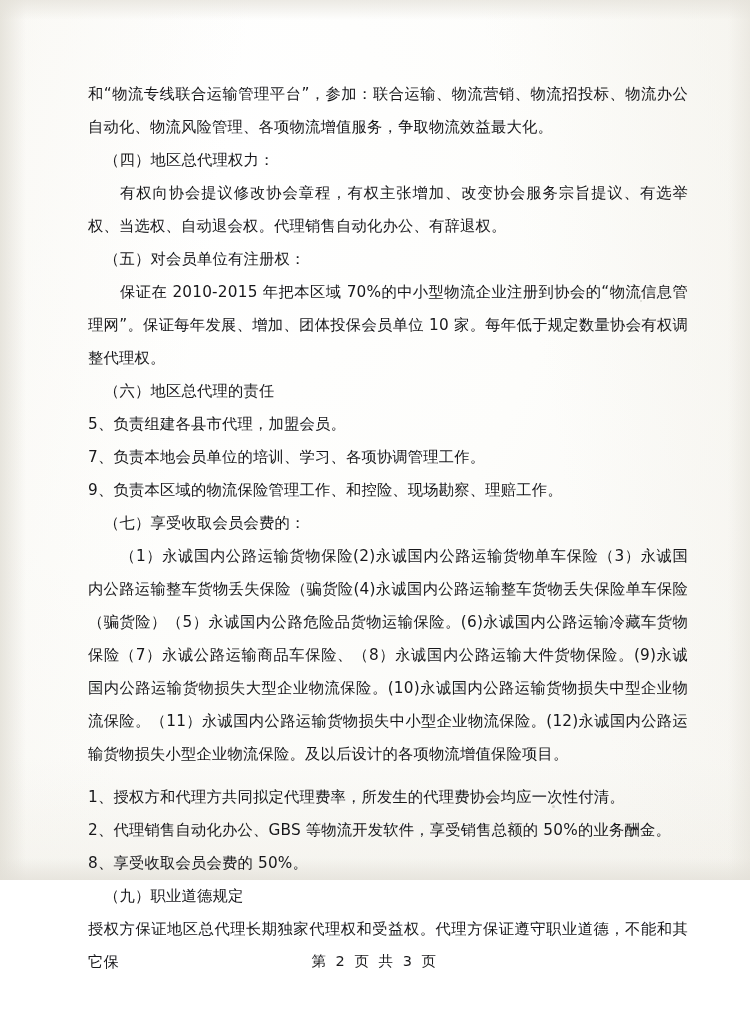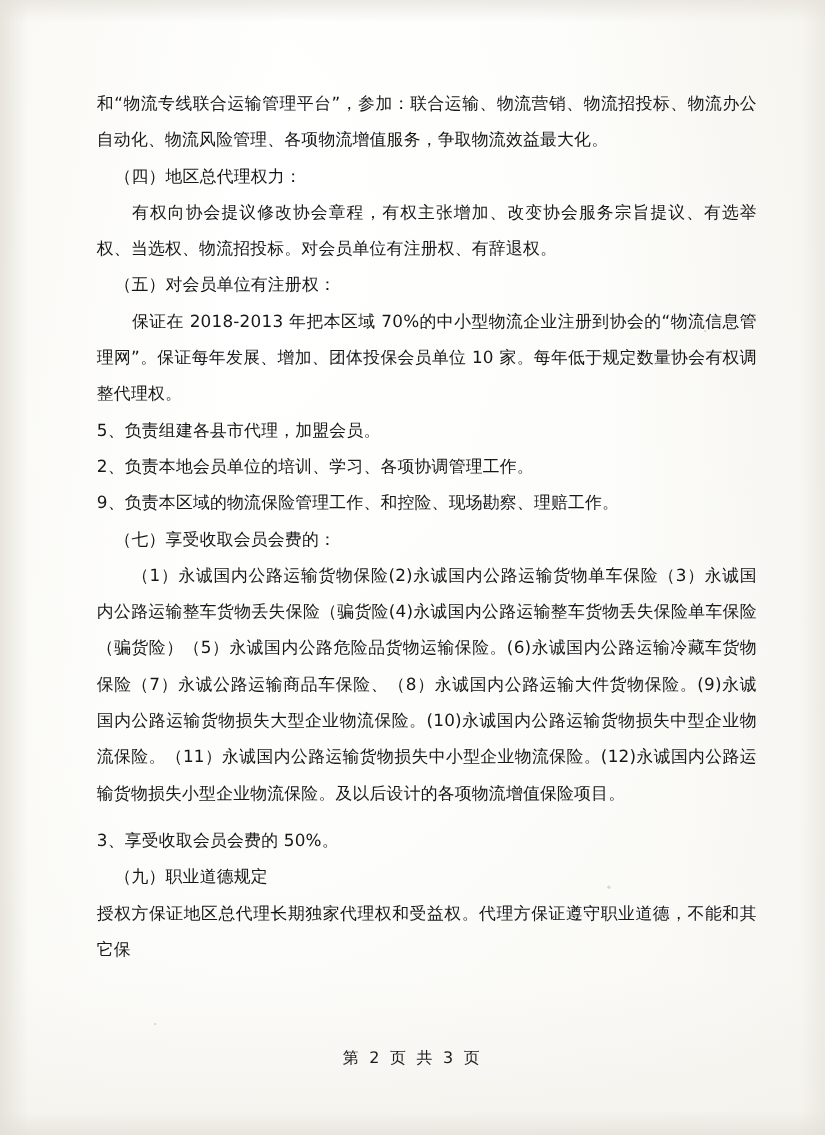--- a/index.html
+++ b/index.html
@@ -10,21 +10,21 @@
     width: 750px;
     height: 1032px;
     background: #ffffff;
     font-family: "DejaVu Sans", "Liberation Sans", sans-serif;
     overflow: hidden;
   }
   
   .page {
     position: relative;
     width: 750px;
-    height: 1032px;
+    height: 880px;
     background:
       radial-gradient(ellipse at 30% 20%, #ffffff 0%, #fdfdfb 45%, #f7f6f2 100%);
     box-sizing: border-box;
   }
   .paper-tint {
     position: absolute;
     inset: 0;
     background:
       linear-gradient(100deg, rgba(246,244,238,0.55) 0%, rgba(255,255,255,0) 28%),
       linear-gradient(260deg, rgba(243,241,234,0.6) 0%, rgba(255,255,255,0) 30%),
@@ -110,28 +110,31 @@
   <div class="edge-shadow-bottom"></div>
 
   <span class="speck" style="left:552px; top:805px; width:3px; height:3px;"></span>
   <span class="speck" style="left:140px; top:930px; width:2px; height:2px;"></span>
   <span class="speck" style="left:640px; top:300px; width:2px; height:2px;"></span>
   <span class="speck" style="left:96px; top:690px; width:2px; height:2px;"></span>
 
   <div class="content">
     <p class="para">和“物流专线联合运输管理平台”，参加：联合运输、物流营销、物流招投标、物流办公自动化、物流风险管理、各项物流增值服务，争取物流效益最大化。</p>
     <p class="para indent1">（四）地区总代理权力：</p>
-    <p class="para indent2">有权向协会提议修改协会章程，有权主张增加、改变协会服务宗旨提议、有选举权、当选权、物流招投标。对会员单位有注册权、有辞退权。</p>
+    <p class="para indent2">有权向协会提议修改协会章程，有权主张增加、改变协会服务宗旨提议、有选举权、当选权、自动退会权。代理销售自动化办公、有辞退权。</p>
     <p class="para indent1">（五）对会员单位有注册权：</p>
-    <p class="para indent2">保证在 2018-2013 年把本区域 70%的中小型物流企业注册到协会的“物流信息管理网”。保证每年发展、增加、团体投保会员单位 10 家。每年低于规定数量协会有权调整代理权。</p>
+    <p class="para indent2">保证在 2010-2015 年把本区域 70%的中小型物流企业注册到协会的“物流信息管理网”。保证每年发展、增加、团体投保会员单位 10 家。每年低于规定数量协会有权调整代理权。</p>
+    <p class="para indent1">（六）地区总代理的责任</p>
     <p class="para">5、负责组建各县市代理，加盟会员。</p>
-    <p class="para">2、负责本地会员单位的培训、学习、各项协调管理工作。</p>
+    <p class="para">7、负责本地会员单位的培训、学习、各项协调管理工作。</p>
     <p class="para">9、负责本区域的物流保险管理工作、和控险、现场勘察、理赔工作。</p>
     <p class="para indent1">（七）享受收取会员会费的：</p>
     <p class="para indent2">（1）永诚国内公路运输货物保险(2)永诚国内公路运输货物单车保险（3）永诚国内公路运输整车货物丢失保险（骗货险(4)永诚国内公路运输整车货物丢失保险单车保险（骗货险）（5）永诚国内公路危险品货物运输保险。(6)永诚国内公路运输冷藏车货物保险（7）永诚公路运输商品车保险、（8）永诚国内公路运输大件货物保险。(9)永诚国内公路运输货物损失大型企业物流保险。(10)永诚国内公路运输货物损失中型企业物流保险。（11）永诚国内公路运输货物损失中小型企业物流保险。(12)永诚国内公路运输货物损失小型企业物流保险。及以后设计的各项物流增值保险项目。</p>
     <div class="gap-md"></div>
-    <p class="para">3、享受收取会员会费的 50%。</p>
+    <p class="para">1、授权方和代理方共同拟定代理费率，所发生的代理费协会均应一次性付清。</p>
+    <p class="para">2、代理销售自动化办公、GBS 等物流开发软件，享受销售总额的 50%的业务酬金。</p>
+    <p class="para">8、享受收取会员会费的 50%。</p>
     <p class="para indent1">（九）职业道德规定</p>
     <p class="para">授权方保证地区总代理长期独家代理权和受益权。代理方保证遵守职业道德，不能和其它保</p>
   </div>
 
   <div class="footer">第 2 页 共 3 页</div>
 </div>
 
 </body></html>

